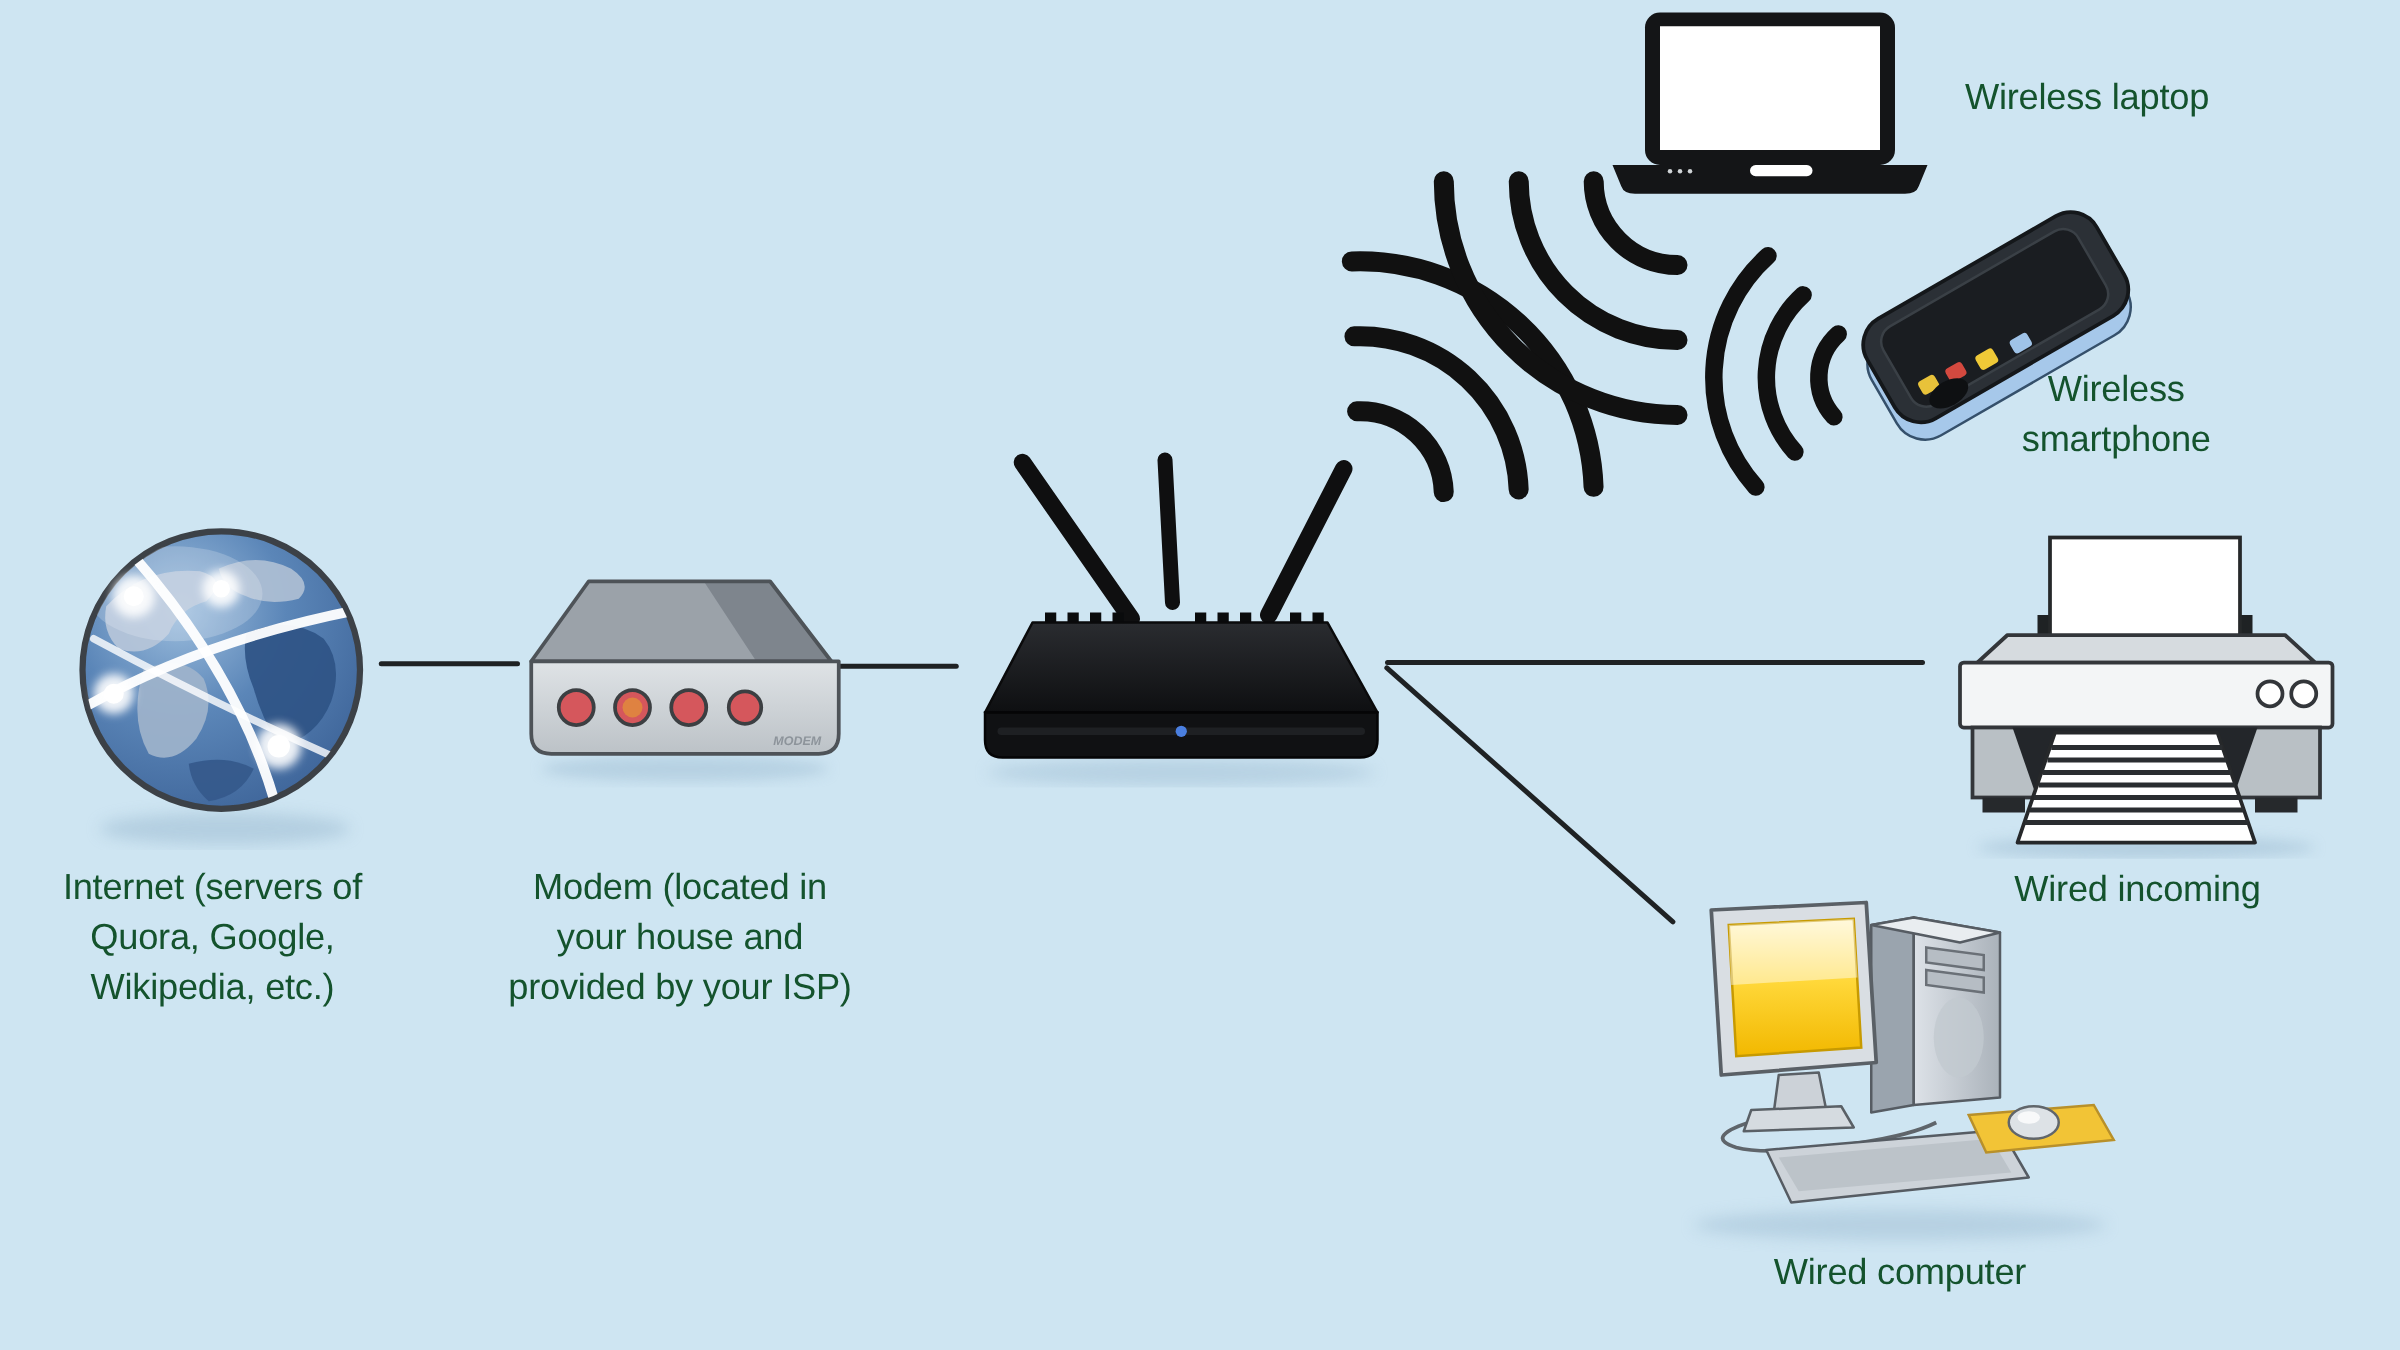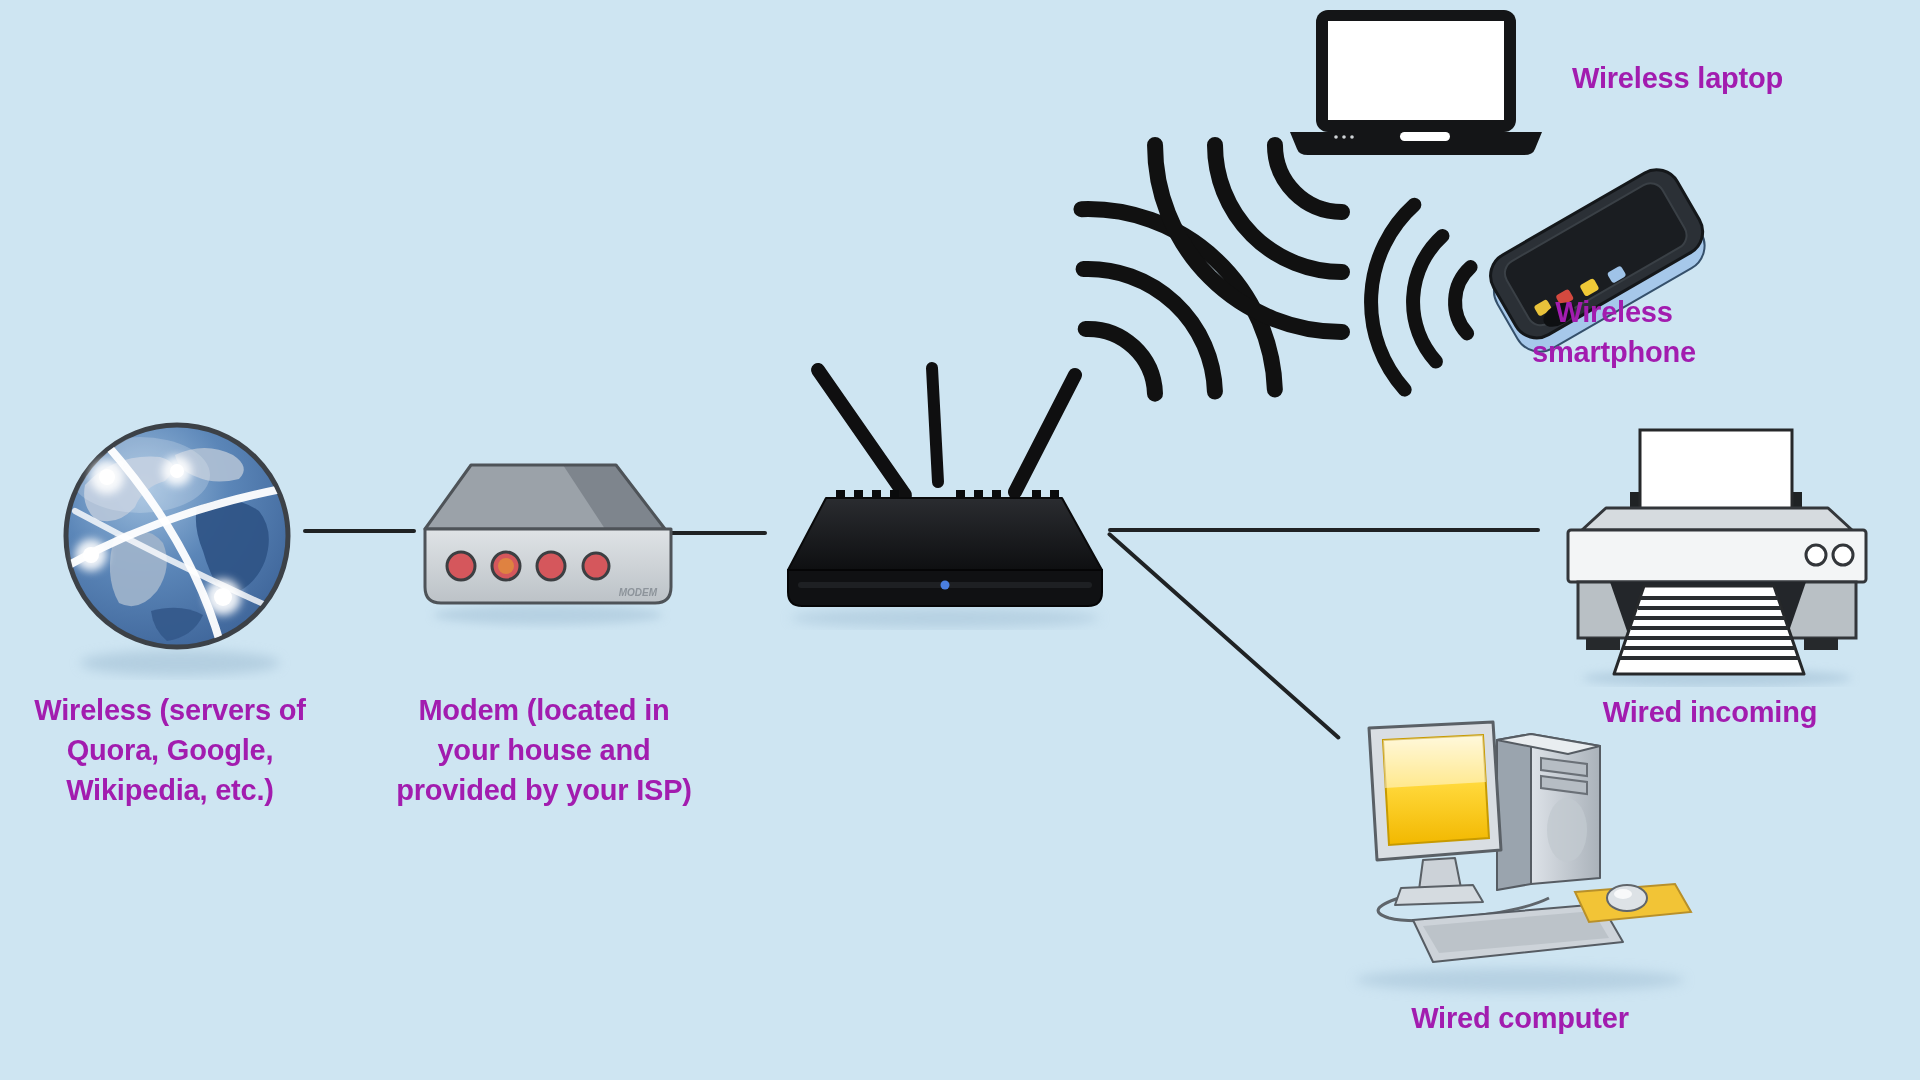--- a/index.html
+++ b/index.html
@@ -5,22 +5,22 @@
   html,body{margin:0;padding:0;}
   #stage{
     position:relative;
     width:1920px;height:1080px;
     background:#cee5f2;
     overflow:hidden;
     font-family:"Liberation Sans","DejaVu Sans",sans-serif;
   }
   .label{
     position:absolute;
-    color:#a21caf;
-    font-weight:700;
+    color:#14532d;
+    font-weight:400;
     font-size:29px;
     line-height:40px;
     text-align:center;
     white-space:pre-line;
     letter-spacing:-0.2px;
   }
   .label.left-align{text-align:left;}
   .device{position:absolute;font-style:italic;}
   .wire{
     position:absolute;
@@ -283,31 +283,31 @@
       </g>
 
       <polygon points="240,180 340,172 356,200 254,210" fill="#f2c436" stroke="#b8902a" stroke-width="2"></polygon>
       <g>
         <ellipse cx="292" cy="186" rx="20" ry="13" fill="#dde2e6" stroke="#61666b" stroke-width="2"></ellipse>
         <ellipse cx="288" cy="182" rx="9" ry="5" fill="#ffffff" opacity="0.8"></ellipse>
       </g>
     </svg>
   </div>
 
-  <div class="label" style="left:20px;top:690px;width:300px;">Wireless (servers of
+  <div class="label" style="left:20px;top:690px;width:300px;">Internet (servers of
 Quora, Google,
 Wikipedia, etc.)</div>
 
   <div class="label" style="left:388px;top:690px;width:312px;">Modem (located in
 your house and
 provided by your ISP)</div>
 
 
   <div class="label left-align" style="left:1572px;top:58px;width:260px;">Wireless laptop</div>
 
-  <div class="label" style="left:1519px;top:292px;width:190px;">Wireless
+  <div class="label" style="left:1598px;top:292px;width:190px;">Wireless
 smartphone</div>
 
   <div class="label" style="left:1600px;top:692px;width:220px;">Wired incoming</div>
 
   <div class="label" style="left:1400px;top:998px;width:240px;">Wired computer</div>
 
 </div>
 
 </body></html>

